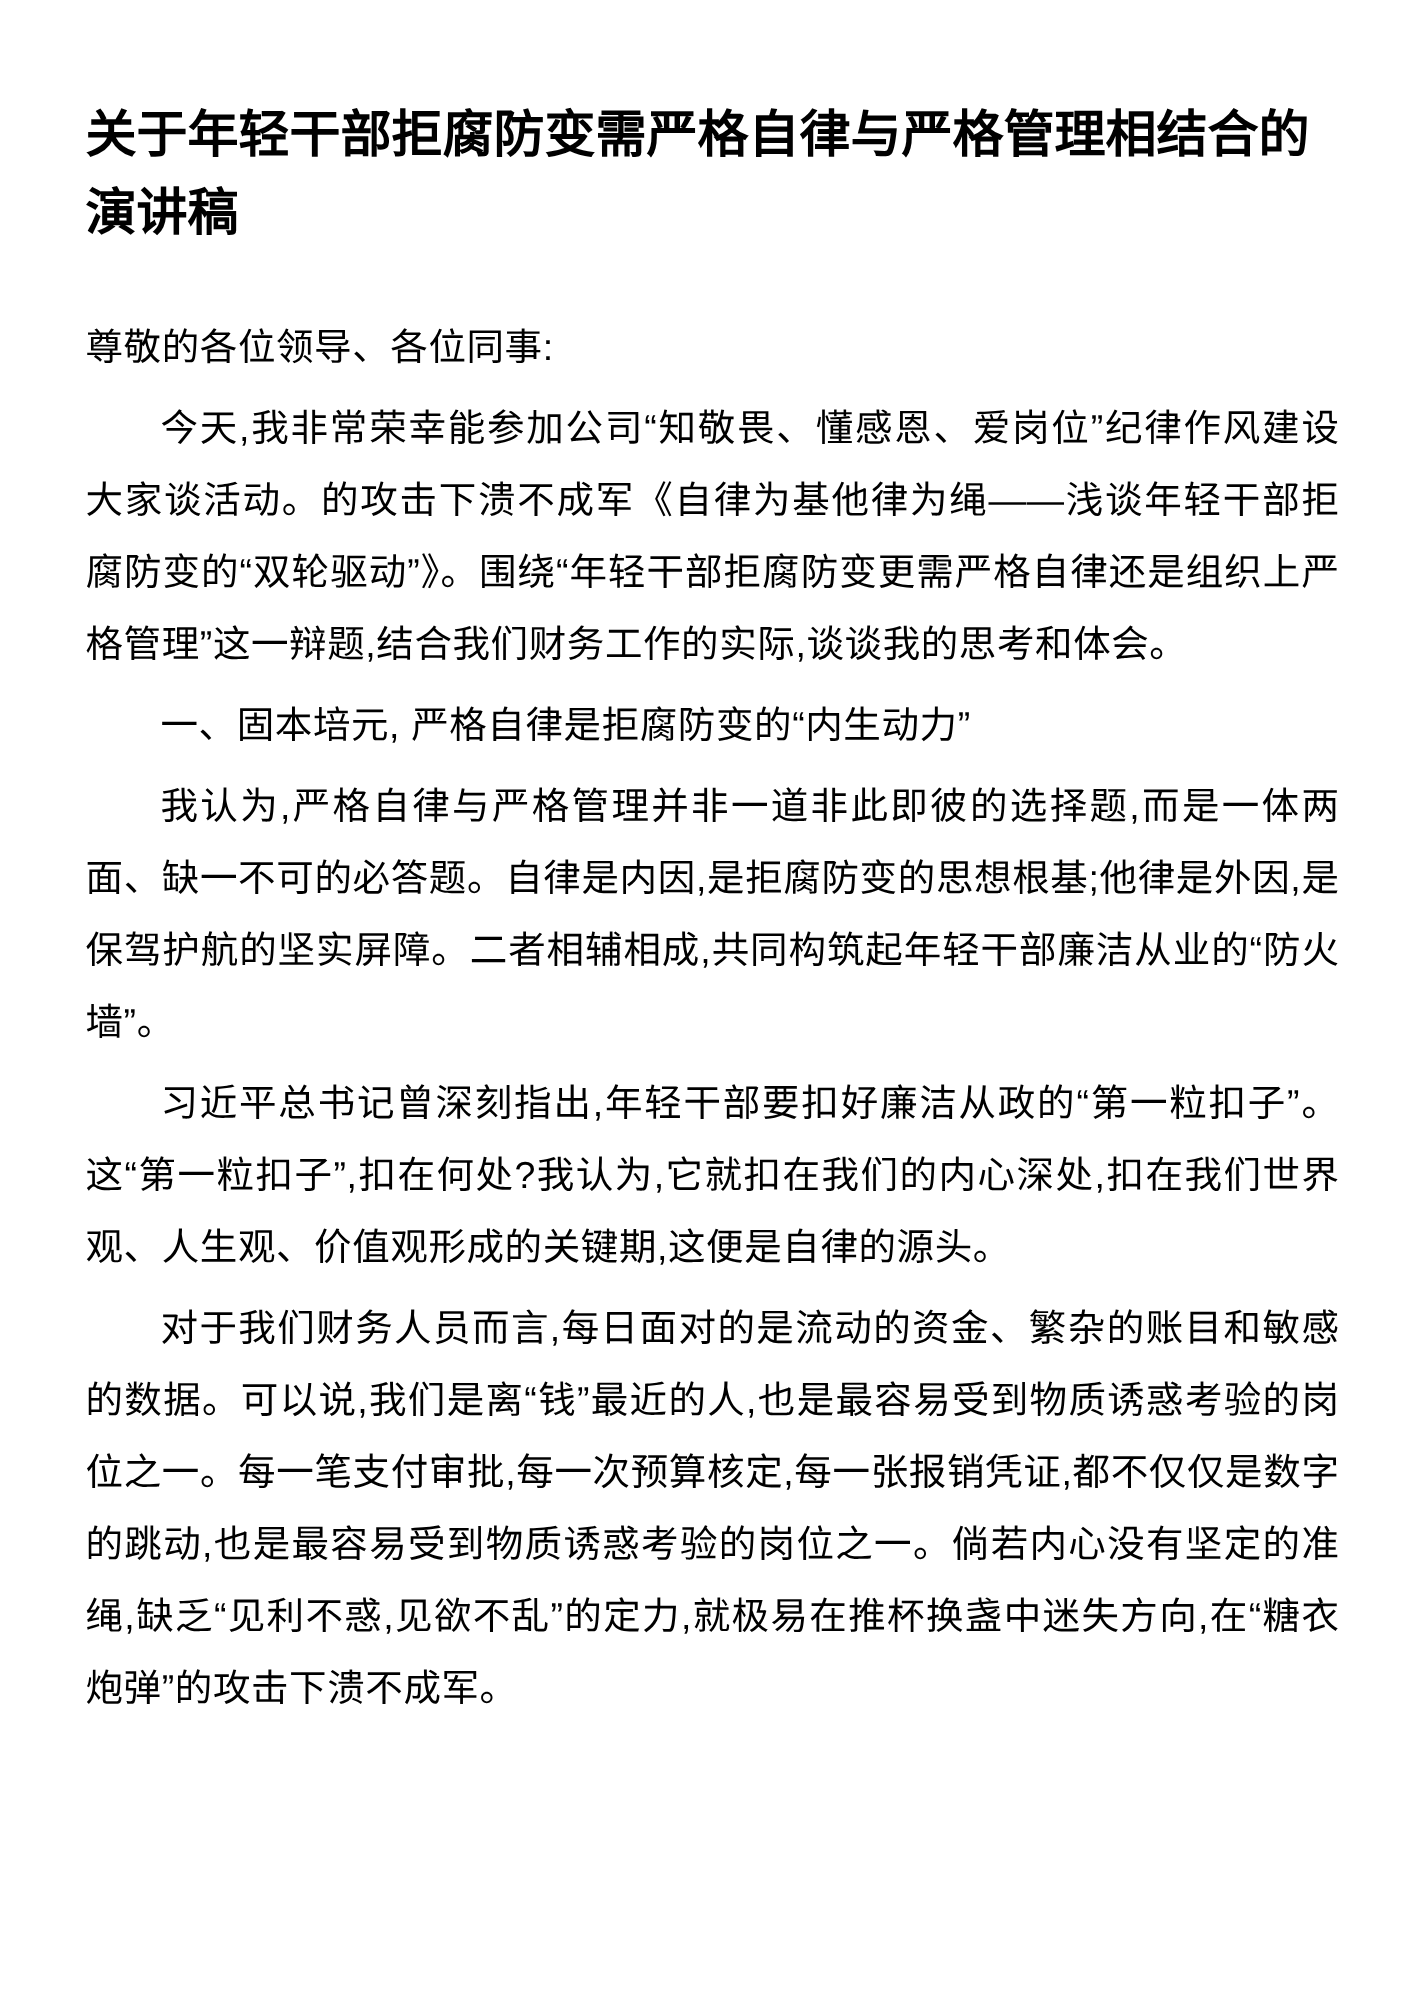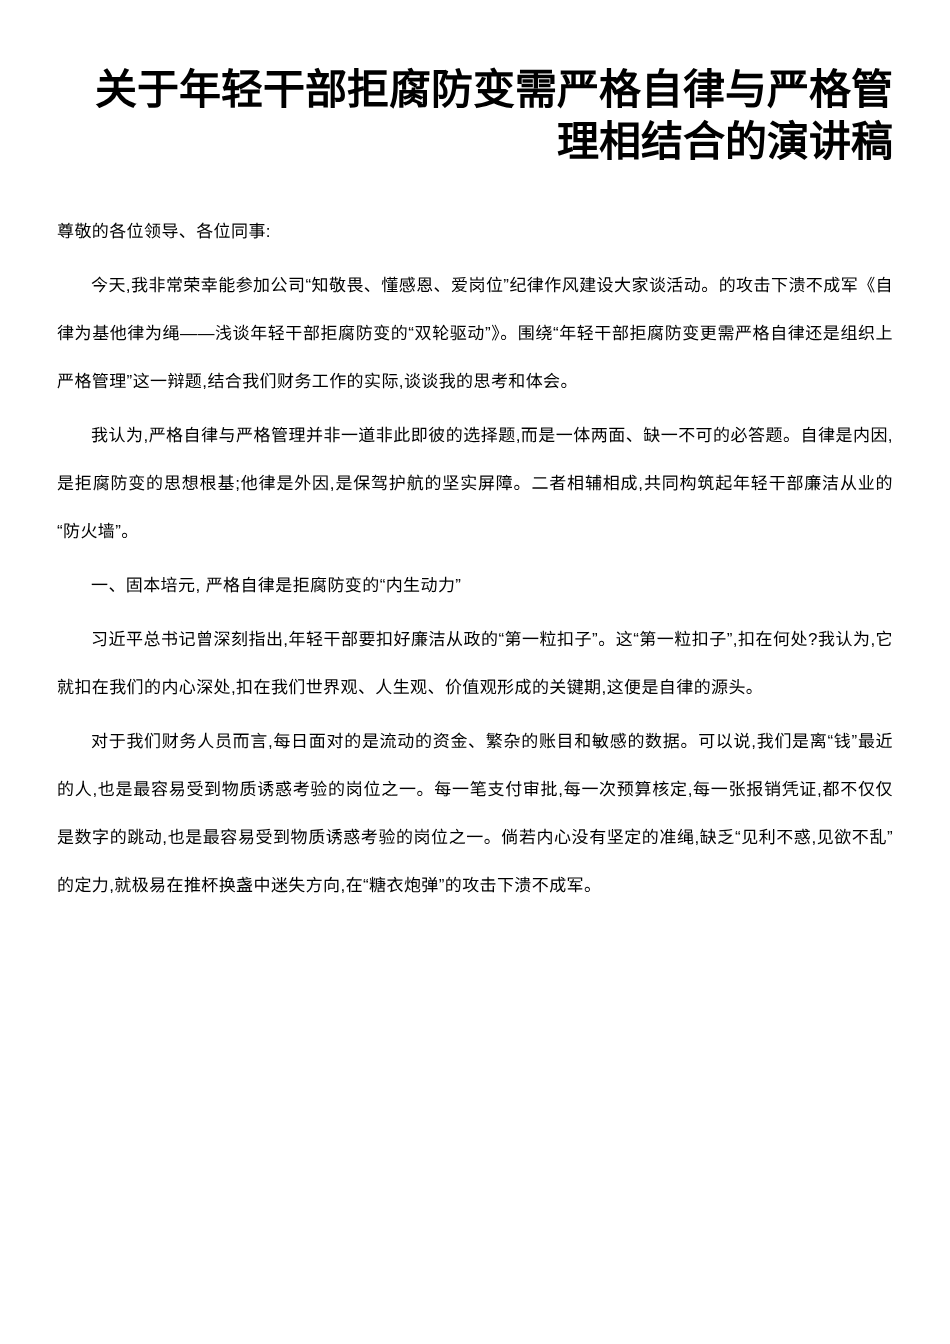--- a/index.html
+++ b/index.html
@@ -14,29 +14,29 @@
     margin: 0 auto;
     background: #ffffff;
     color: #000000;
     font-family: "Liberation Sans", "DejaVu Sans", sans-serif;
     overflow: hidden;
     box-sizing: border-box;
     padding: 64px 57px 0 57px;
   }
   .doc-title {
     margin: 0 0 40px 0;
-    font-size: 42px;
+    font-size: 34px;
     font-weight: 700;
     line-height: 52px;
-    text-align: right;
+    text-align: left;
     letter-spacing: 0;
   }
   .doc-body p {
     margin: 0 0 6px 0;
-    font-size: 17px;
+    font-size: 25px;
     line-height: 48px;
     text-align: justify;
     letter-spacing: 0.4px;
     word-break: break-all;
   }
   .doc-body p.indent {
     text-indent: 2em;
   }
 </style>
 </head>
@@ -44,21 +44,21 @@
 
 <div class="page">
   <h1 class="doc-title">关于年轻干部拒腐防变需严格自律与严格管理相结合的演讲稿</h1>
 
   <div class="doc-body">
     <p>尊敬的各位领导、各位同事:</p>
 
 
     <p class="indent">今天,我非常荣幸能参加公司“知敬畏、懂感恩、爱岗位”纪律作风建设大家谈活动。的攻击下溃不成军《自律为基他律为绳——浅谈年轻干部拒腐防变的“双轮驱动”》。围绕“年轻干部拒腐防变更需严格自律还是组织上严格管理”这一辩题,结合我们财务工作的实际,谈谈我的思考和体会。</p>
 
+    <p class="indent">一、固本培元, 严格自律是拒腐防变的“内生动力”</p>
+
     <p class="indent">我认为,严格自律与严格管理并非一道非此即彼的选择题,而是一体两面、缺一不可的必答题。自律是内因,是拒腐防变的思想根基;他律是外因,是保驾护航的坚实屏障。二者相辅相成,共同构筑起年轻干部廉洁从业的“防火墙”。</p>
-
-    <p class="indent">一、固本培元, 严格自律是拒腐防变的“内生动力”</p>
 
     <p class="indent">习近平总书记曾深刻指出,年轻干部要扣好廉洁从政的“第一粒扣子”。这“第一粒扣子”,扣在何处?我认为,它就扣在我们的内心深处,扣在我们世界观、人生观、价值观形成的关键期,这便是自律的源头。</p>
 
     <p class="indent">对于我们财务人员而言,每日面对的是流动的资金、繁杂的账目和敏感的数据。可以说,我们是离“钱”最近的人,也是最容易受到物质诱惑考验的岗位之一。每一笔支付审批,每一次预算核定,每一张报销凭证,都不仅仅是数字的跳动,也是最容易受到物质诱惑考验的岗位之一。倘若内心没有坚定的准绳,缺乏“见利不惑,见欲不乱”的定力,就极易在推杯换盏中迷失方向,在“糖衣炮弹”的攻击下溃不成军。</p>
   </div>
 </div>
 
 </body></html>

